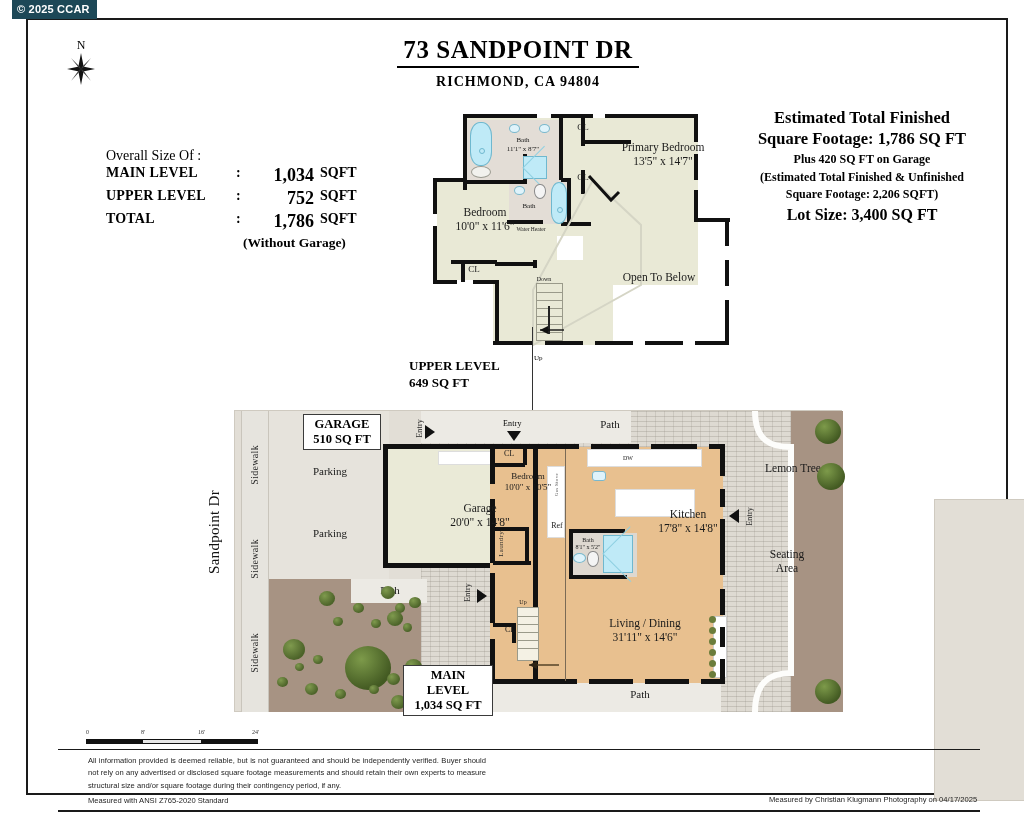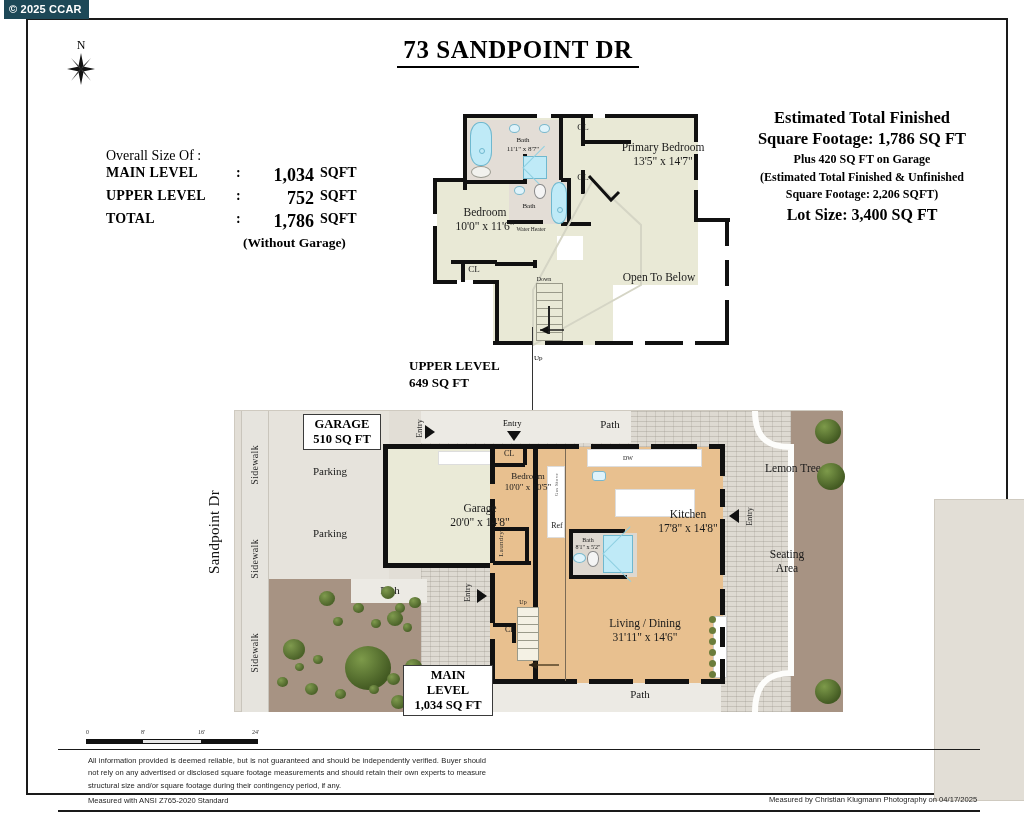--- a/index.html
+++ b/index.html
@@ -5,21 +5,21 @@
   * { box-sizing: border-box; }
   html, body { margin:0; padding:0; }
   body {
     width:1024px; height:813px;
     background:#ffffff;
     font-family:"Liberation Serif", serif;
     position:relative;
     overflow:hidden;
   }
   .badge {
-    position:absolute; left:4px; top:0;
+    position:absolute; left:12px; top:0;
     background:#1d4857; color:#ffffff;
     font-family:"Liberation Sans", sans-serif;
     font-size:11px; font-weight:bold;
     padding:3px 7px 4px 5px;
     letter-spacing:.2px;
     z-index:30;
   }
   .sheet {
     position:absolute; left:26px; top:18px;
     width:982px; height:777px;
@@ -140,20 +140,21 @@
       <polygon points="29,17 17,14.5 14,17 17,19.5" fill="#111"></polygon>
       <polygon points="5,6 14,15 15,17 13,16" fill="#333"></polygon>
       <polygon points="25,6 16,15 15,17 17,16" fill="#333"></polygon>
       <polygon points="5,29 14,19 15,17 13,18" fill="#333"></polygon>
       <polygon points="25,29 16,19 15,17 17,18" fill="#333"></polygon>
     </svg>
   </div>
 
   <div class="title-wrap">
     <div class="title">73 SANDPOINT DR</div>
+    <div class="subtitle">RICHMOND, CA 94804</div>
   </div>
 
   <div class="stats-left">
     <div class="lead">Overall Size Of :</div>
     <div class="row">
       <span class="lbl">MAIN LEVEL</span>
       <span class="colon">:</span>
       <span class="val">1,034</span>
       <span class="unit">SQFT</span>
     </div>

